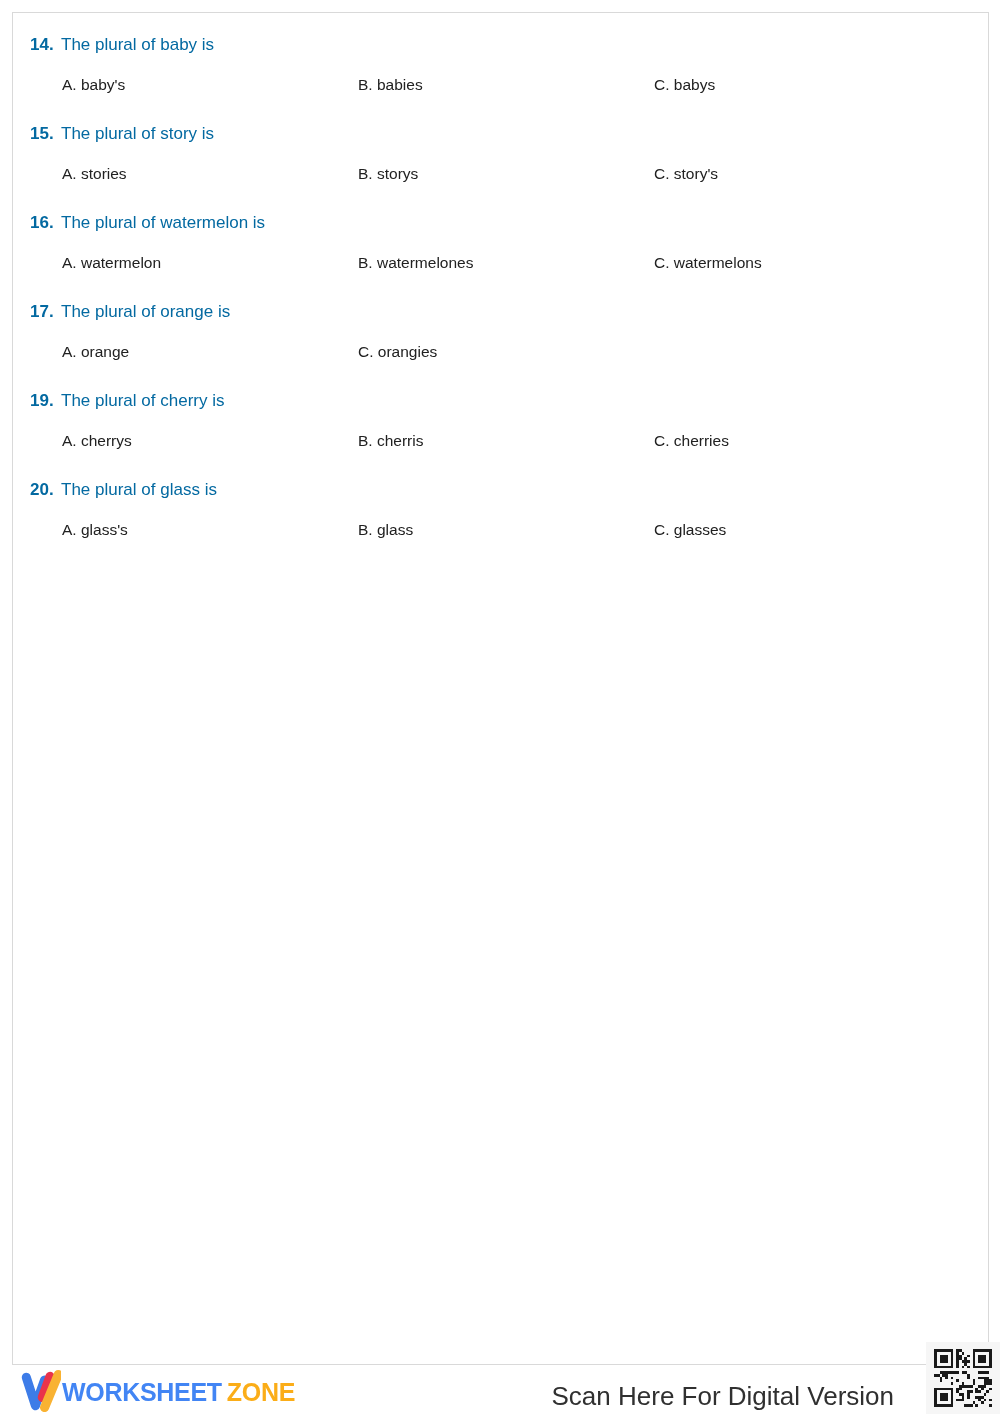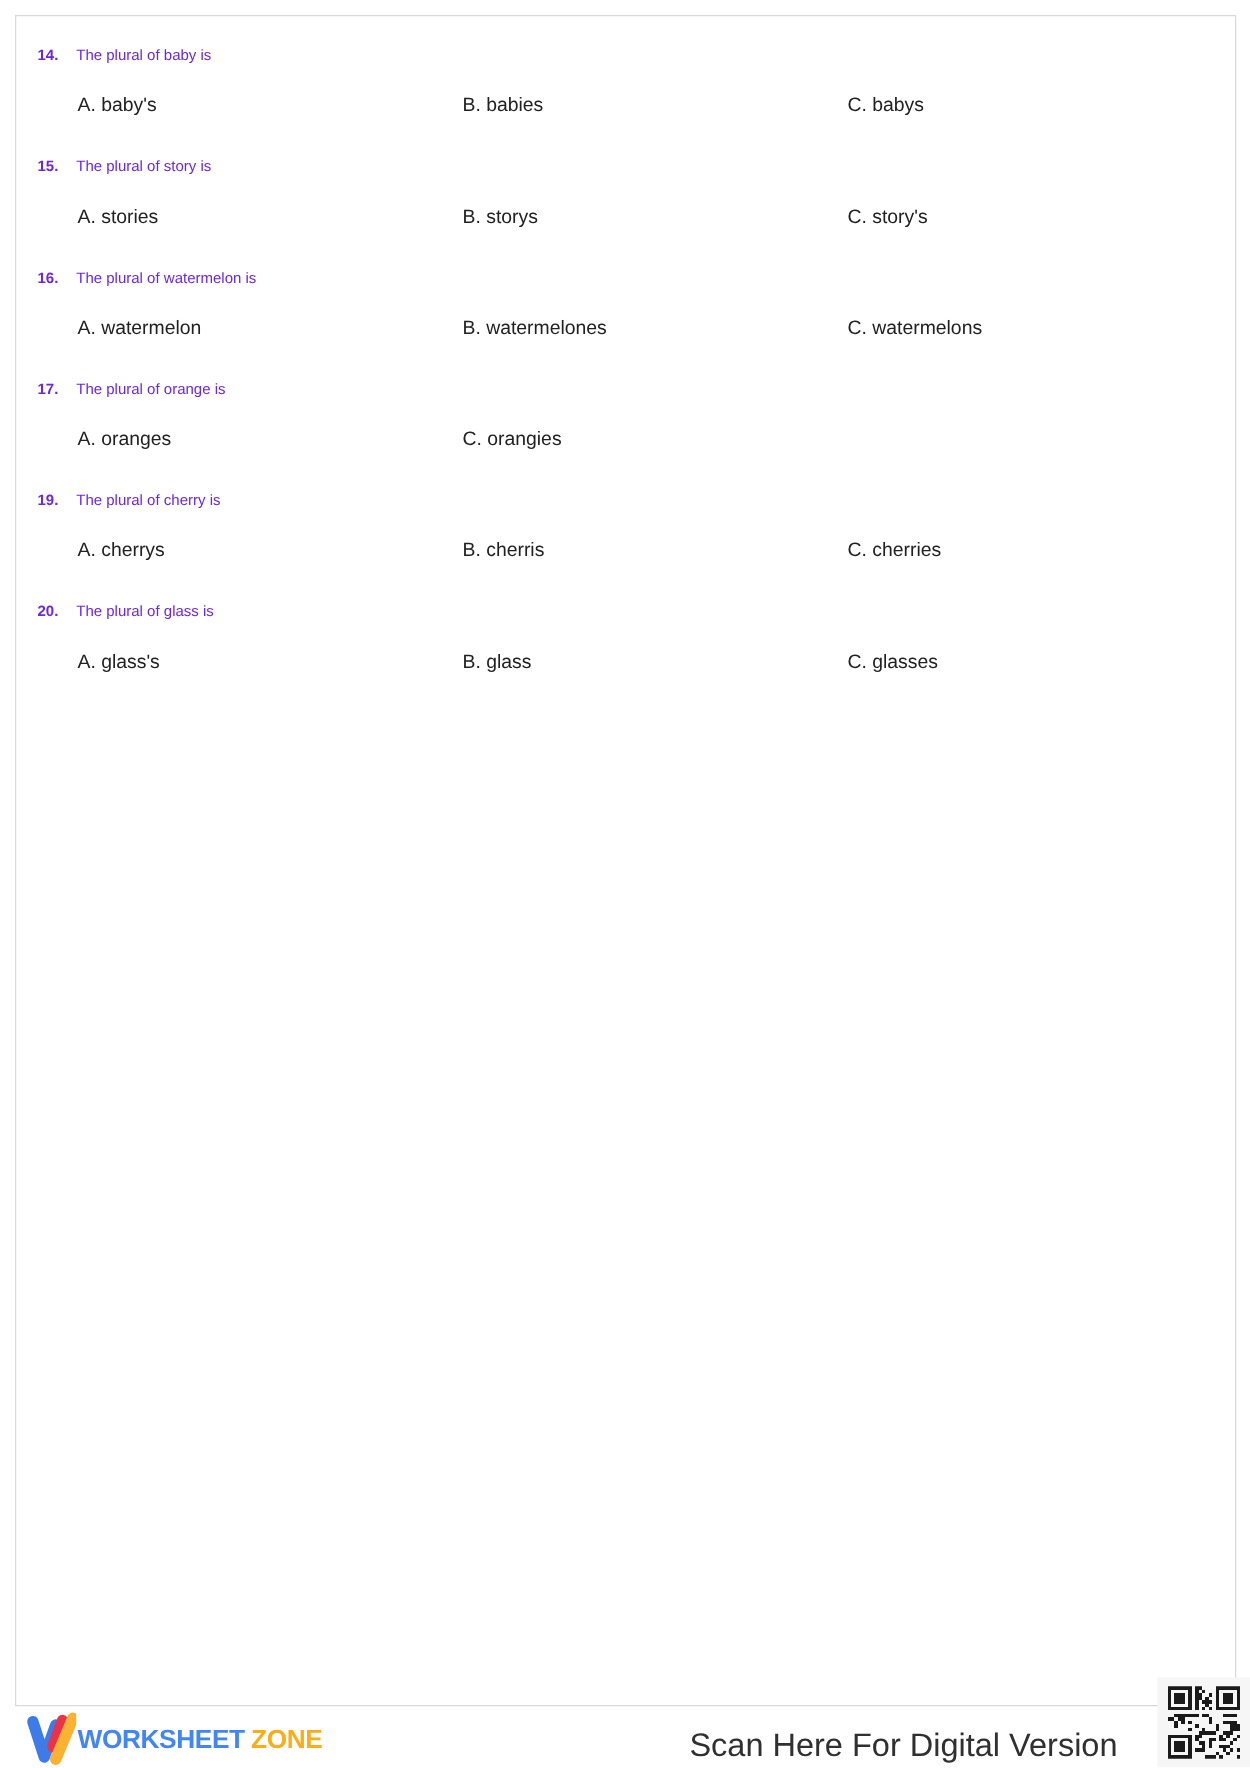--- a/index.html
+++ b/index.html
@@ -14,49 +14,48 @@
     position: absolute;
     left: 12px; top: 12px;
     width: 977px; height: 1353px;
     border: 1px solid #d9d9d9;
     background: #ffffff;
     padding-top: 21px;
   }
   .q-line {
     display: flex;
     padding-left: 17px;
-    font-size: 12px;
+    font-size: 17px;
     line-height: 21px;
-    color: #6d28d9;
+    color: #0369a1;
   }
   .q-num {
     font-weight: bold;
     min-width: 31px;
   }
   .opt-line {
     display: flex;
     padding-left: 49px;
     margin-top: 19px;
     margin-bottom: 28px;
     font-size: 15.5px;
     line-height: 21px;
     color: #212121;
-    gap: 12px;
   }
   .opt { width: 296px; }
 
   .logo-icon {
     position: absolute;
     left: 19px; top: 1368px;
     width: 42px; height: 46px;
   }
   .logo-text {
     position: absolute;
     left: 62px; top: 1377px;
-    font-size: 21px;
+    font-size: 25px;
     font-weight: bold;
     letter-spacing: -0.3px;
     line-height: 30px;
     white-space: nowrap;
   }
   .logo-word1 { color: #4285F4; }
   .logo-word2 { color: #FBAD18; margin-left: 5px; }
   .scan-text {
     position: absolute;
     top: 1381px; right: 106px;
@@ -115,21 +114,21 @@
       <span class="opt">C. watermelons</span>
     </div>
   </div>
 
   <div class="q-block">
     <div class="q-line">
       <span class="q-num">17.</span>
       <span class="q-prompt">The plural of orange is</span>
     </div>
     <div class="opt-line">
-      <span class="opt">A. oranges</span>
+      <span class="opt">A. orange</span>
       <span class="opt">C. orangies</span>
     </div>
   </div>
 
 
   <div class="q-block">
     <div class="q-line">
       <span class="q-num">19.</span>
       <span class="q-prompt">The plural of cherry is</span>
     </div>

